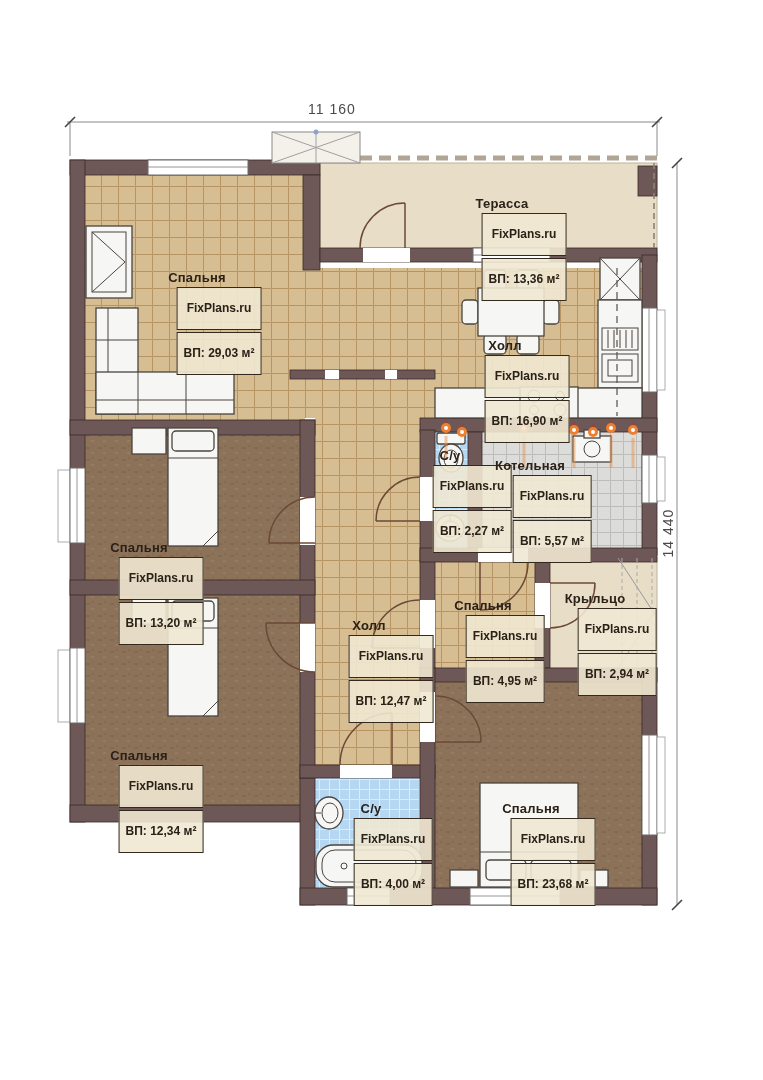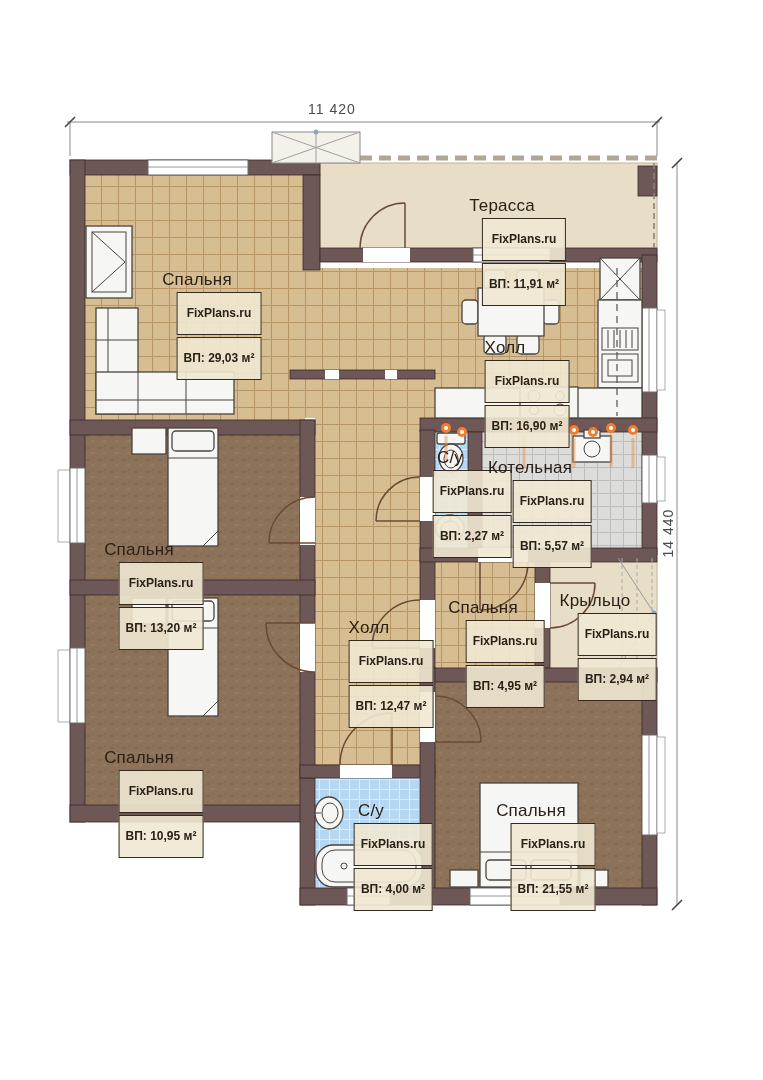--- a/index.html
+++ b/index.html
@@ -22,21 +22,21 @@
   .dim{stroke:#8a8a8a;stroke-width:1;}
   .tick{stroke:#444;stroke-width:1.6;}
   .steps{stroke:#9a9a9a;stroke-width:1;fill:none;}
   .stepdash{stroke:#aaa;stroke-width:1;stroke-dasharray:4 3;fill:none;}
   .node{fill:#8fa3c8;}
   .f-terr{fill:var(--terrace);stroke:#bfb299;stroke-width:1;}
 
   
   .room-label{position:absolute;transform:translateX(-50%);text-align:center;z-index:5;
               color:var(--ink);white-space:nowrap;}
-  .rl-name{font-size:17px;font-weight:normal;letter-spacing:.2px;margin-bottom:2px;}
+  .rl-name{font-size:13px;font-weight:bold;letter-spacing:.2px;margin-bottom:2px;}
   .rl-box{display:block;font-size:12px;font-weight:bold;border:1.5px solid #33291f;
           background:var(--label_bg);padding:14px 6px;margin-top:2px;line-height:13px;margin-left:44px;}
   .dim-label{position:absolute;font-size:14px;color:#4a4a4a;letter-spacing:1px;z-index:5;}
   .dim-top{left:308px;top:101px;}
   .dim-right{left:668px;top:533px;transform:translate(-50%,-50%) rotate(-90deg);transform-origin:center;}
 </style>
 </head>
 <body>
 
 <div class="canvas">
@@ -389,21 +389,21 @@
 
   <div>
     <div class="room-label" style="left:197px;top:270px">
       <div class="rl-name">Спальня</div>
       <div class="rl-box">FixPlans.ru</div>
       <div class="rl-box">ВП: 29,03 м²</div>
     </div>
     <div class="room-label" style="left:502px;top:196px">
       <div class="rl-name">Терасса</div>
       <div class="rl-box">FixPlans.ru</div>
-      <div class="rl-box">ВП: 11,91 м²</div>
+      <div class="rl-box">ВП: 13,36 м²</div>
     </div>
     <div class="room-label" style="left:505px;top:338px">
       <div class="rl-name">Холл</div>
       <div class="rl-box">FixPlans.ru</div>
       <div class="rl-box">ВП: 16,90 м²</div>
     </div>
     <div class="room-label" style="left:450px;top:448px">
       <div class="rl-name">С/у</div>
       <div class="rl-box">FixPlans.ru</div>
       <div class="rl-box">ВП: 2,27 м²</div>
@@ -429,30 +429,30 @@
       <div class="rl-box">ВП: 4,95 м²</div>
     </div>
     <div class="room-label" style="left:595px;top:591px">
       <div class="rl-name">Крыльцо</div>
       <div class="rl-box">FixPlans.ru</div>
       <div class="rl-box">ВП: 2,94 м²</div>
     </div>
     <div class="room-label" style="left:139px;top:748px">
       <div class="rl-name">Спальня</div>
       <div class="rl-box">FixPlans.ru</div>
-      <div class="rl-box">ВП: 10,95 м²</div>
+      <div class="rl-box">ВП: 12,34 м²</div>
     </div>
     <div class="room-label" style="left:371px;top:801px">
       <div class="rl-name">С/у</div>
       <div class="rl-box">FixPlans.ru</div>
       <div class="rl-box">ВП: 4,00 м²</div>
     </div>
     <div class="room-label" style="left:531px;top:801px">
       <div class="rl-name">Спальня</div>
       <div class="rl-box">FixPlans.ru</div>
-      <div class="rl-box">ВП: 21,55 м²</div>
+      <div class="rl-box">ВП: 23,68 м²</div>
     </div>
   </div>
 
-  <div class="dim-label dim-top">11 420</div>
+  <div class="dim-label dim-top">11 160</div>
   <div class="dim-label dim-right">14 440</div>
 
 </div>
 
 </body></html>

